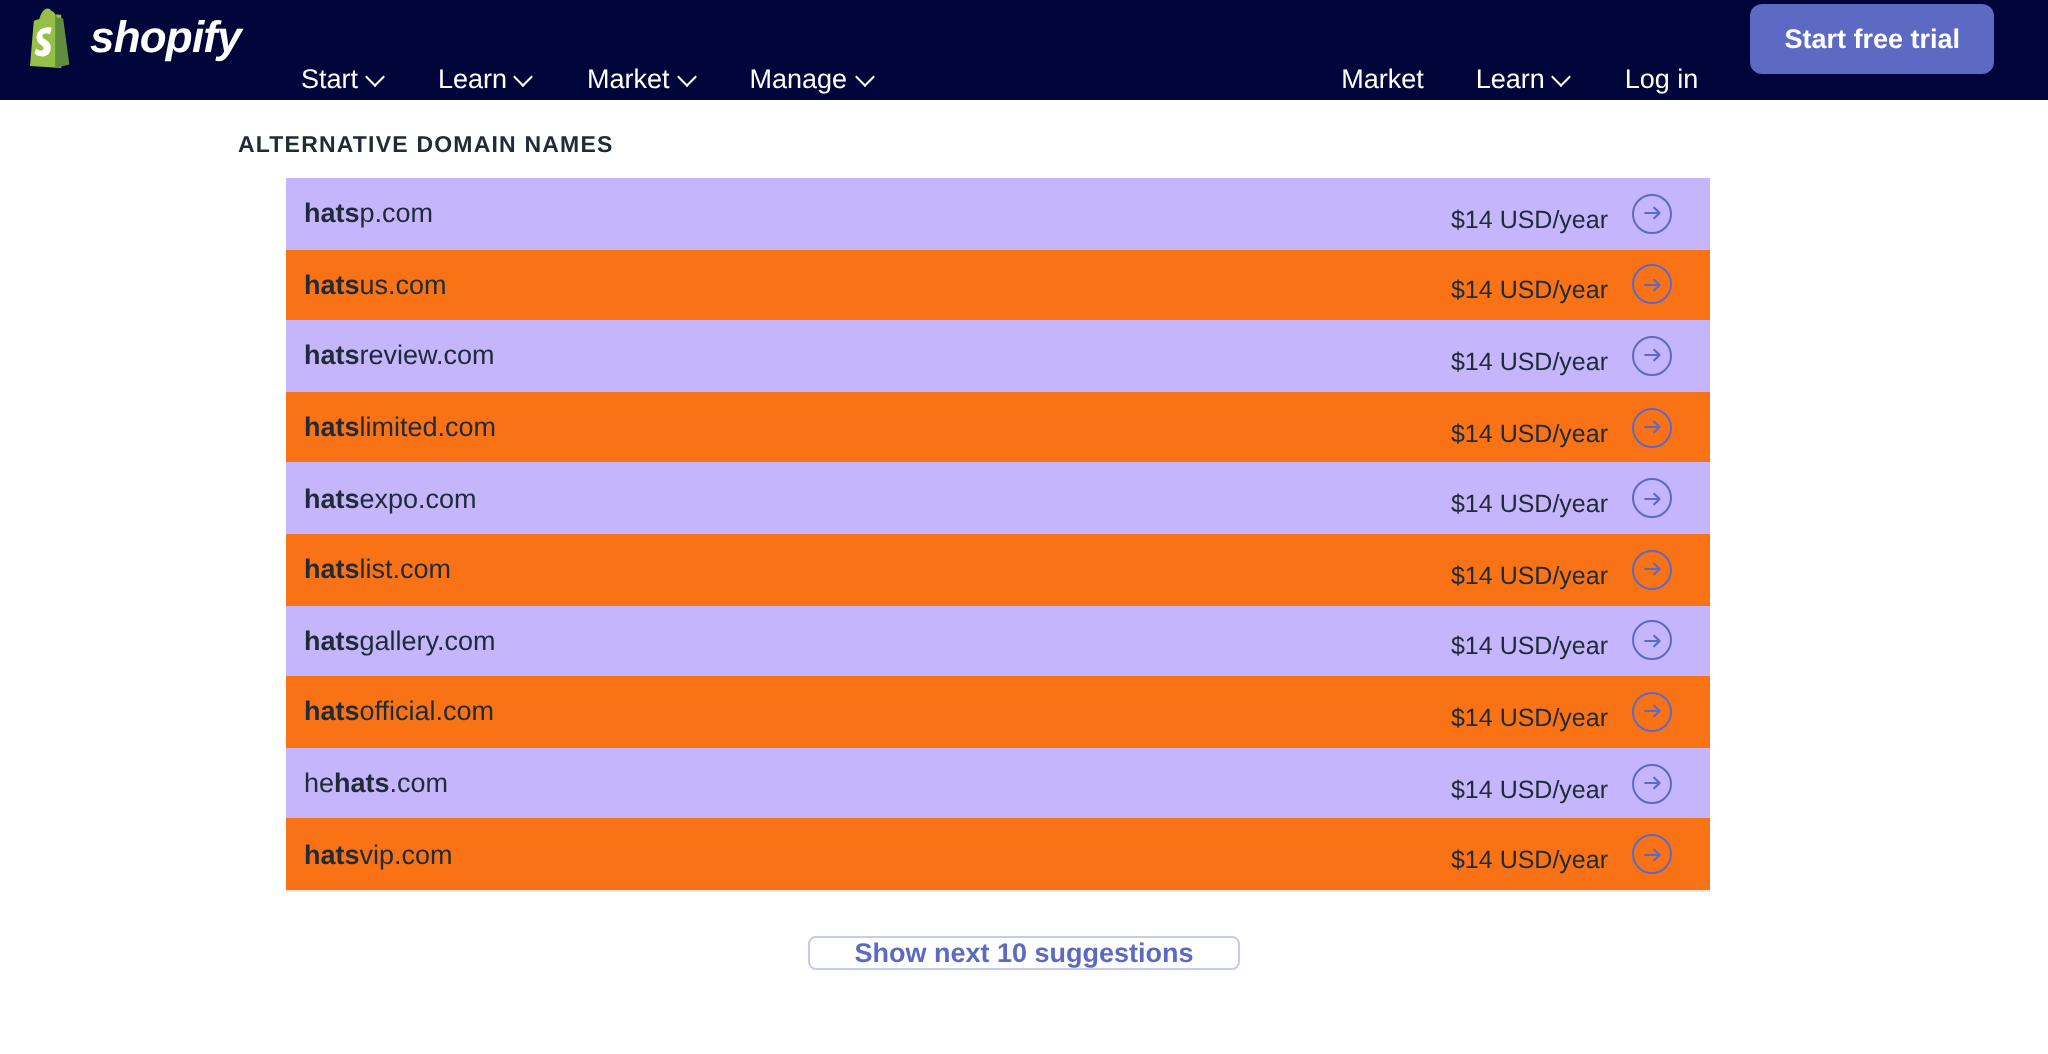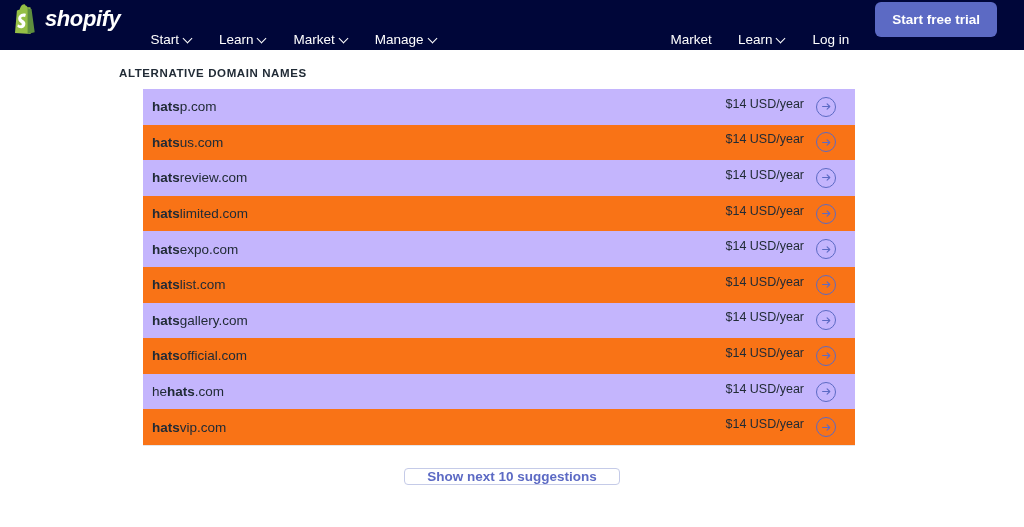--- a/index.html
+++ b/index.html
@@ -123,21 +123,21 @@
     color: #212b36;
     padding-left: 9px;
     white-space: nowrap;
   }
   .domain-name b { font-weight: bold; }
   .domain-name span { font-weight: normal; }
 
   .row-right {
     margin-left: auto;
     display: flex;
-    align-items: flex-start;
+    align-items: flex-end;
     gap: 12px;
     padding-right: 19px;
   }
 
   .price {
     font-size: 12.5px;
     color: #212b36;
     white-space: nowrap;
   }
 

